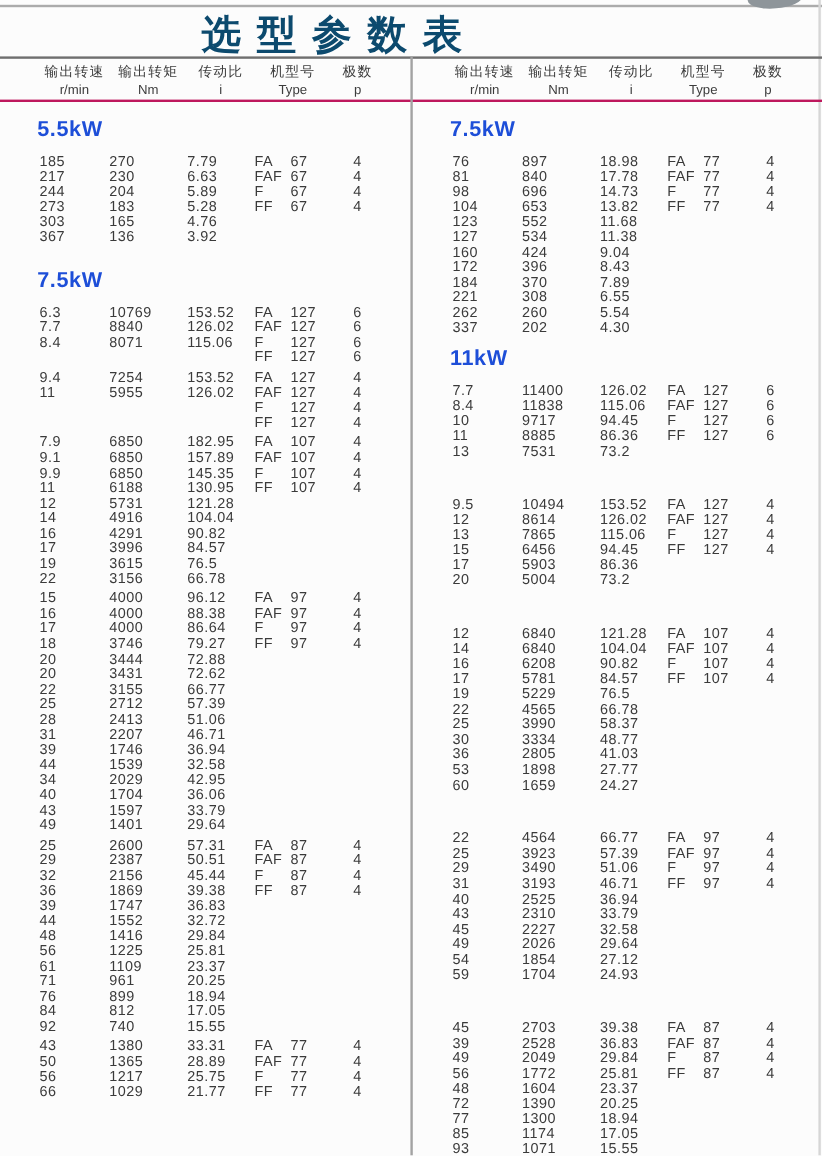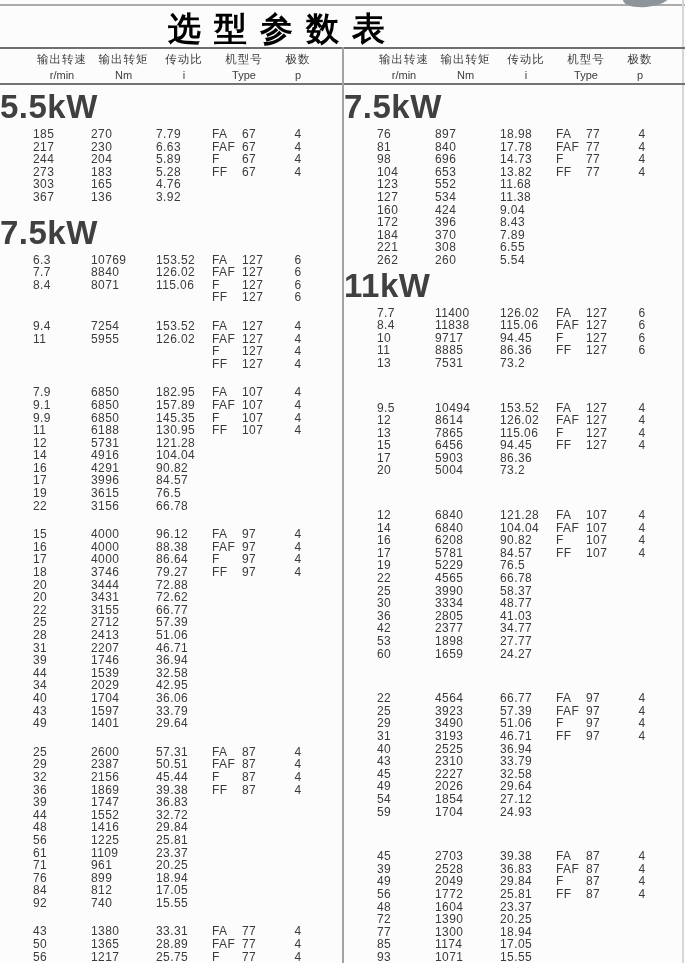--- a/index.html
+++ b/index.html
@@ -21,28 +21,28 @@
     background:#8e959a; border-radius:50%; transform:rotate(-5deg);
   }
   .right-edge {
     position:absolute; top:0; left:682px; width:2px; height:963px;
     background:#d6d6d6;
   }
 
   .title {
     position:absolute; top:7px; left:0; width:553px;
     text-align:center;
-    font-size:33px; font-weight:bold; color:#000000;
+    font-size:33px; font-weight:bold; color:#0c4a6e;
     letter-spacing:13px; text-indent:13px;
     white-space:nowrap;
   }
 
   .header-band {
     position:absolute; top:47px; left:0; width:685px; height:38px;
-    border-top:2px solid #6f6f6f; border-bottom:2px solid #737373;
+    border-top:2px solid #6f6f6f; border-bottom:2px solid #be185d;
     display:flex; box-sizing:border-box;
   }
   .header-half {
     width:342px; display:grid;
     grid-template-columns:58px 65px 56px 64px 44px;
     padding-left:33px; box-sizing:border-box;
     align-content:center;
   }
   .hcell { text-align:center; }
   .hcn { font-size:11.5px; color:#3c3c3c; letter-spacing:1px; }
@@ -51,29 +51,29 @@
   .center-divider {
     position:absolute; top:47px; left:342px; width:2px; height:916px;
     background:#a3a3a3;
   }
 
   .col { position:absolute; top:86px; width:342px; }
   .col-left  { left:0; }
   .col-right { left:344px; }
 
   .power-heading {
-    font-size:33px; font-weight:800; color:#404040;
-    line-height:34px; letter-spacing:0.5px;
+    font-size:18px; font-weight:800; color:#1d4ed8;
+    line-height:34px; padding-left:31px; letter-spacing:0.5px;
     margin:4px 0 4px 0;
   }
   .power-heading:not(:first-child) { margin-top:12px; }
   .col-right .power-heading:not(:first-child) { margin-top:2px; }
 
   .block { margin:0; }
-  .block + .block { margin-top:16px; }
+  .block + .block { margin-top:4px; }
   .col-right .block + .block { margin-top:32px; }
 
   .row {
     display:grid;
     grid-template-columns:58px 65px 56px 30px 34px 44px;
     padding-left:33px;
     font-size:12px; line-height:12.6px;
     color:#3a3a3a; letter-spacing:0.4px;
     white-space:nowrap;
   }
@@ -697,20 +697,28 @@
           <span class="c-poles"></span>
         </div>
         <div class="row">
           <span class="c-speed">262</span>
           <span class="c-torque">260</span>
           <span class="c-ratio">5.54</span>
           <span class="c-prefix"></span>
           <span class="c-size"></span>
           <span class="c-poles"></span>
         </div>
+        <div class="row">
+          <span class="c-speed">337</span>
+          <span class="c-torque">202</span>
+          <span class="c-ratio">4.30</span>
+          <span class="c-prefix"></span>
+          <span class="c-size"></span>
+          <span class="c-poles"></span>
+        </div>
       </div>
       <div class="power-heading">11kW</div>
       <div class="block">
         <div class="row">
           <span class="c-speed">7.7</span>
           <span class="c-torque">11400</span>
           <span class="c-ratio">126.02</span>
           <span class="c-prefix">FA</span>
           <span class="c-size">127</span>
           <span class="c-poles">6</span>
@@ -865,28 +873,20 @@
         </div>
         <div class="row">
           <span class="c-speed">36</span>
           <span class="c-torque">2805</span>
           <span class="c-ratio">41.03</span>
           <span class="c-prefix"></span>
           <span class="c-size"></span>
           <span class="c-poles"></span>
         </div>
         <div class="row">
-          <span class="c-speed">42</span>
-          <span class="c-torque">2377</span>
-          <span class="c-ratio">34.77</span>
-          <span class="c-prefix"></span>
-          <span class="c-size"></span>
-          <span class="c-poles"></span>
-        </div>
-        <div class="row">
           <span class="c-speed">53</span>
           <span class="c-torque">1898</span>
           <span class="c-ratio">27.77</span>
           <span class="c-prefix"></span>
           <span class="c-size"></span>
           <span class="c-poles"></span>
         </div>
         <div class="row">
           <span class="c-speed">60</span>
           <span class="c-torque">1659</span>

